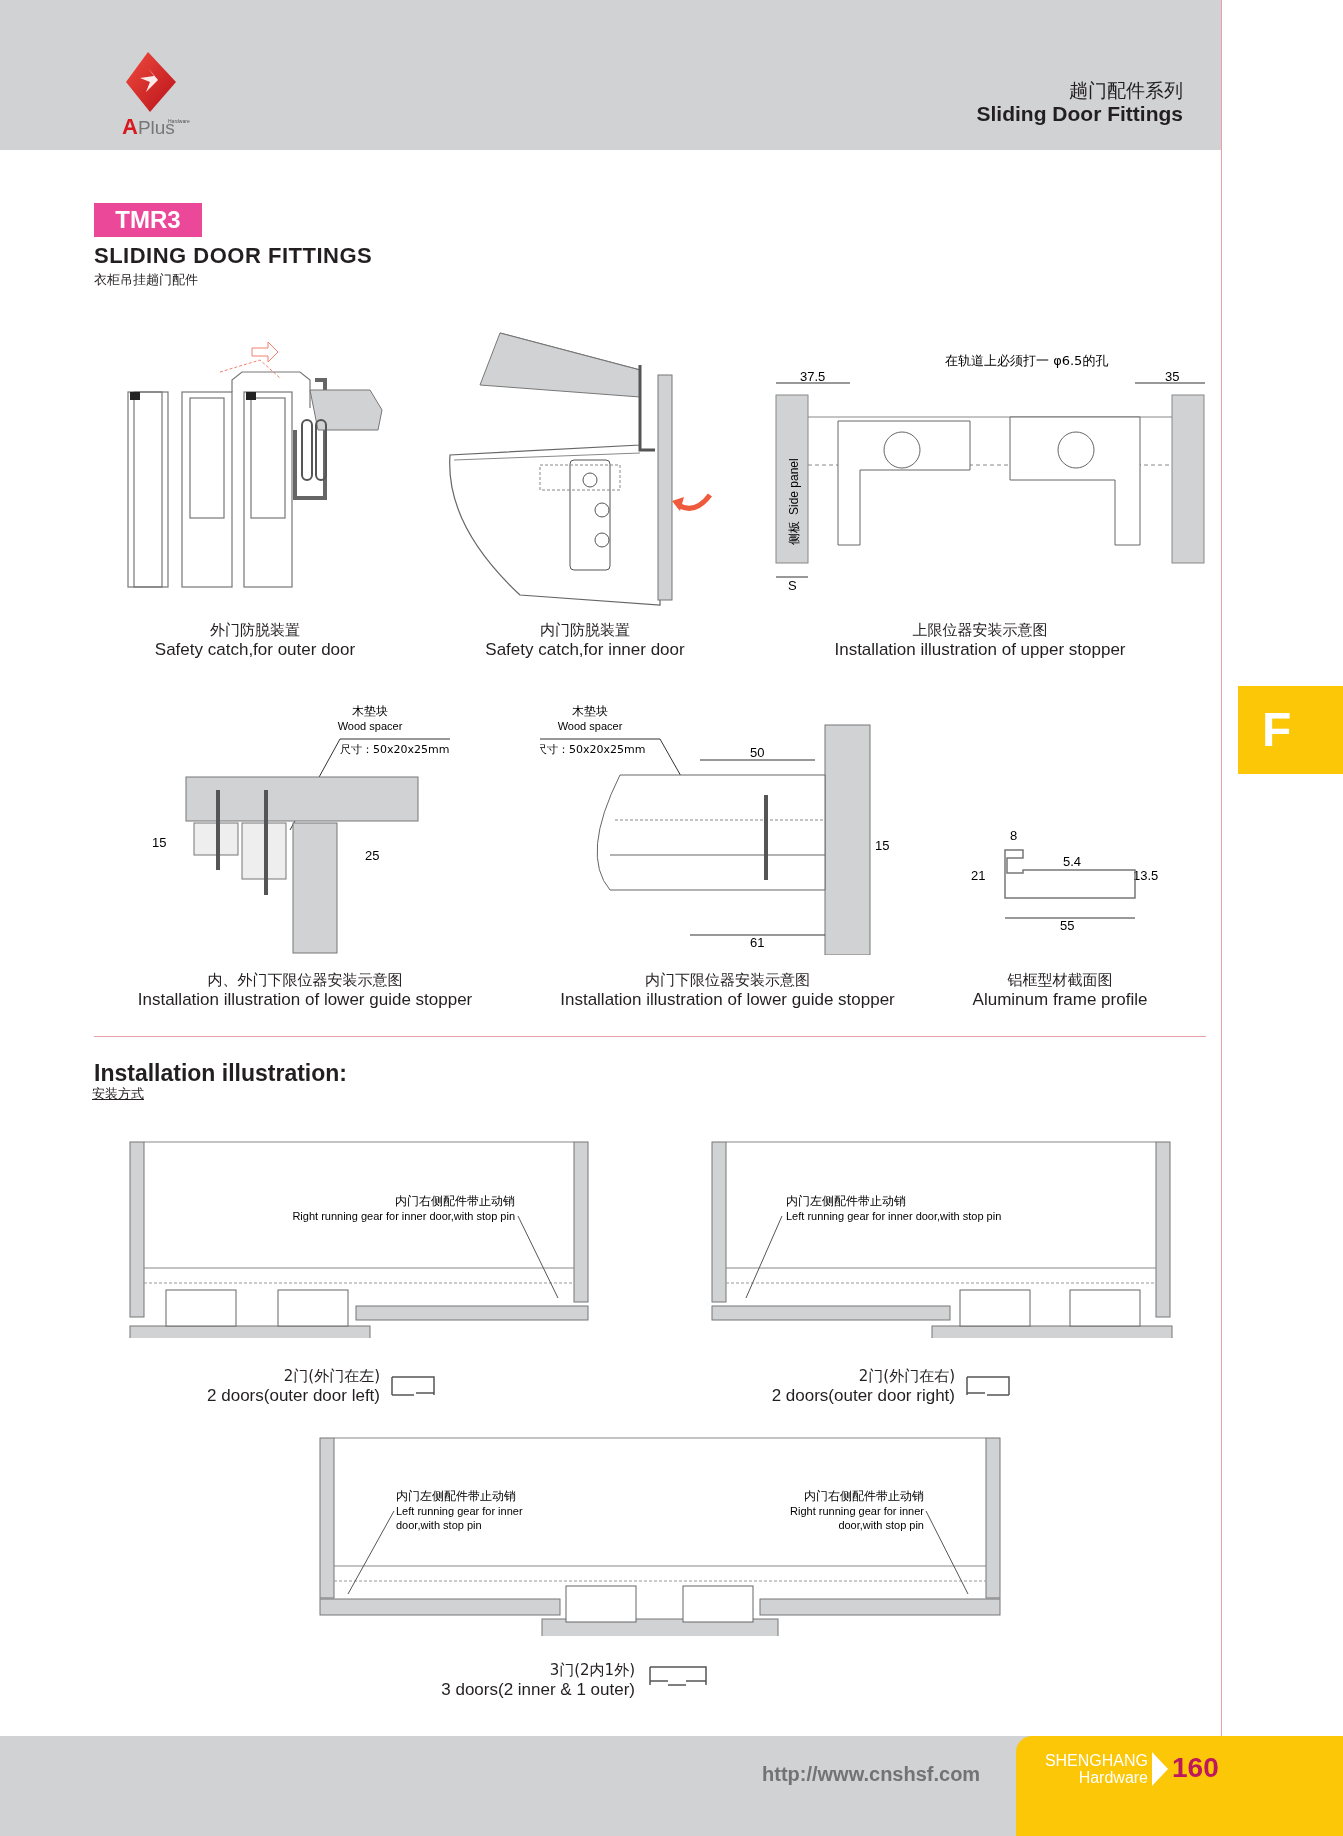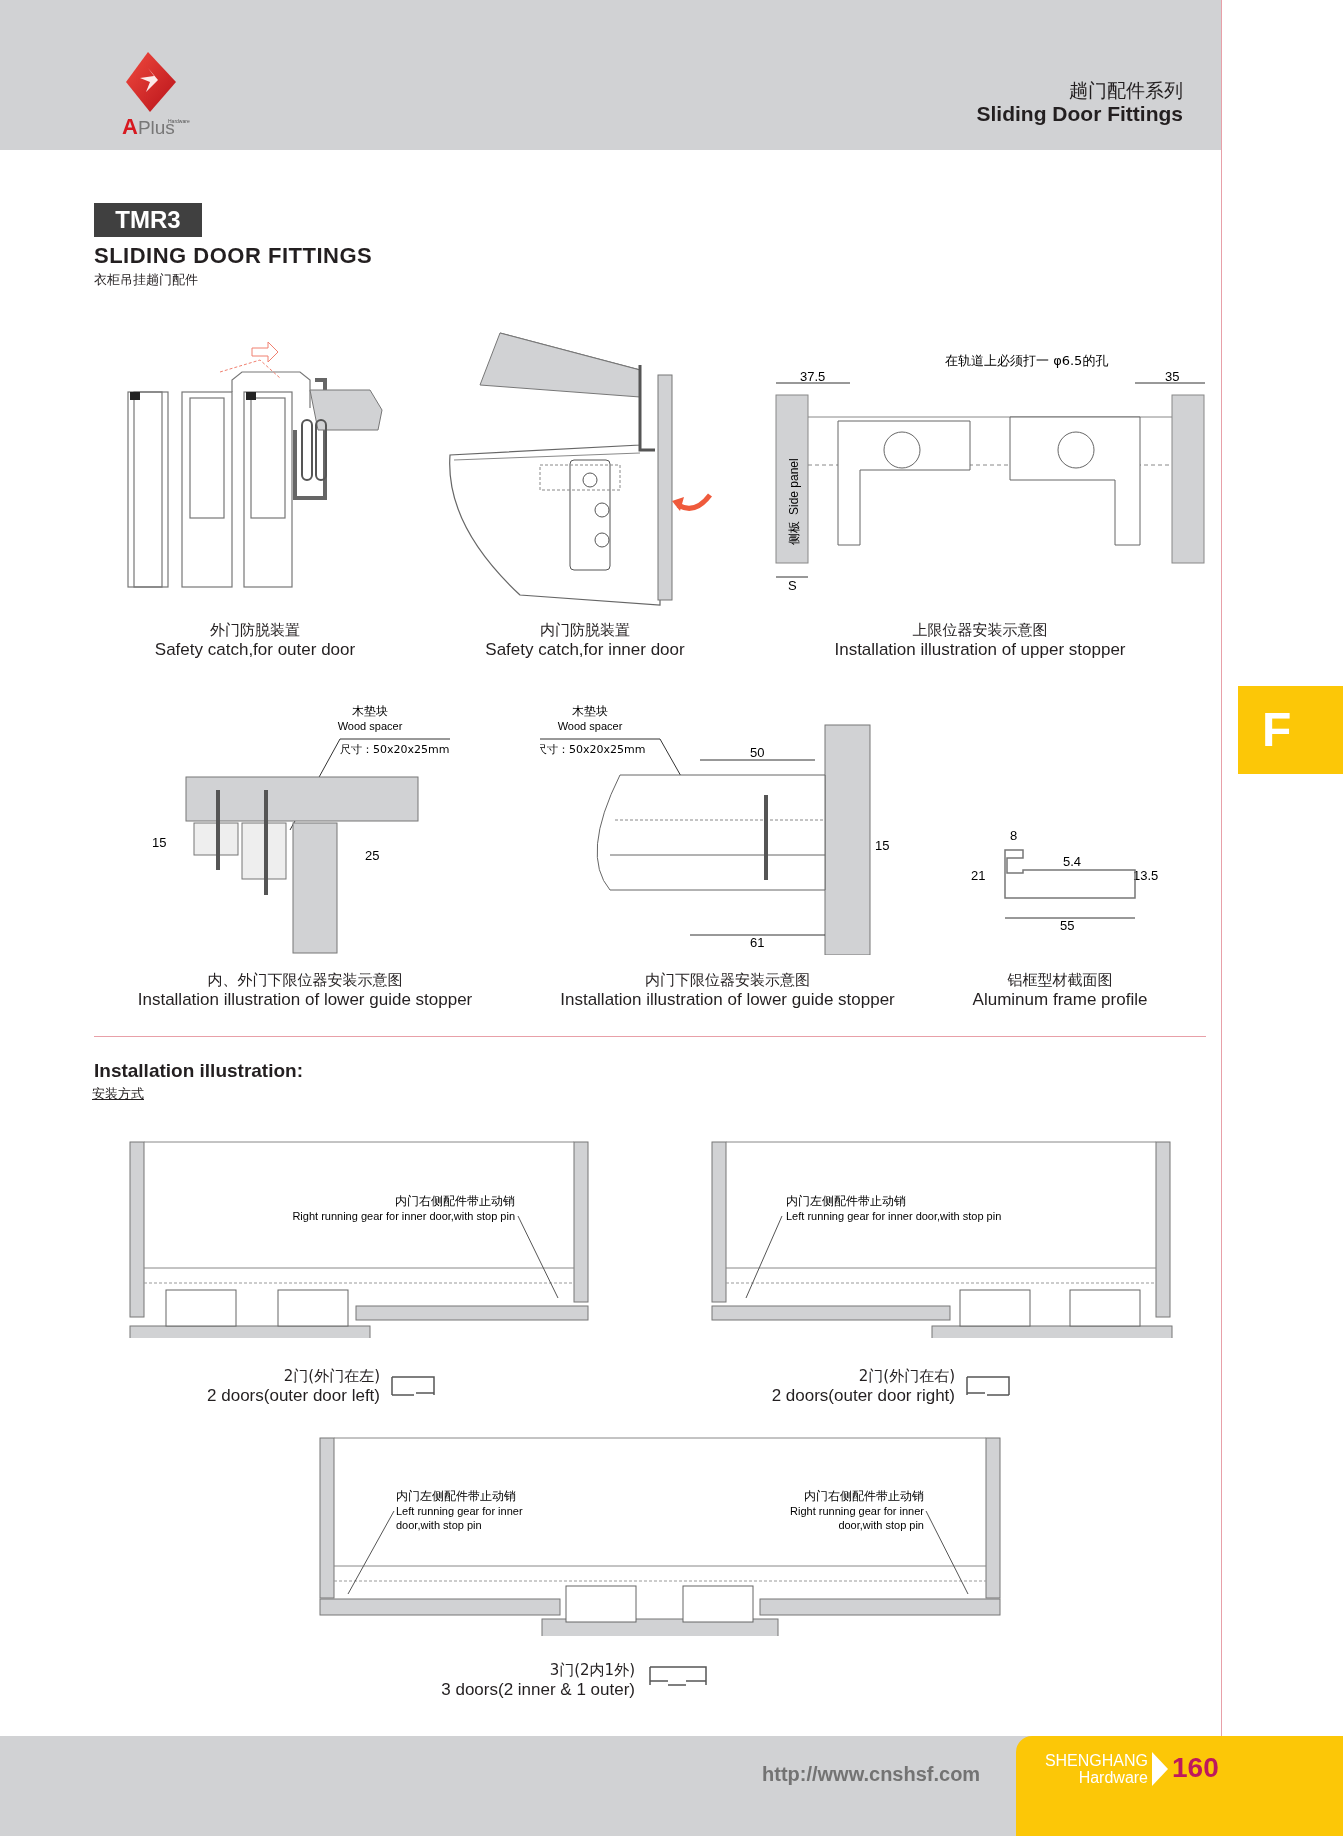--- a/index.html
+++ b/index.html
@@ -5,28 +5,28 @@
   * { box-sizing: border-box; margin: 0; padding: 0; }
   body { width: 1343px; height: 1836px; background: #ffffff; position: relative; overflow: hidden; font-family: "Liberation Sans", "DejaVu Sans", sans-serif; color: #231f20; }
   .header { position: absolute; left: 0; top: 0; width: 1222px; height: 150px; background: #d1d2d4; }
   .redline { position: absolute; left: 1221px; top: 0; width: 1px; height: 1740px; background: #e8a0a8; }
   .logo { position: absolute; left: 120px; top: 48px; width: 80px; height: 90px; }
   .logo-text { position: absolute; left: 122px; top: 114px; font-size: 22px; font-weight: bold; color: #d71920; }
   .logo-text .plus { font-size: 22px; color: #7a7a7a; font-weight: normal; }
   .logo-sub { position: absolute; left: 168px; top: 118px; font-size: 5px; color: #555; }
   .header-cn { position: absolute; right: 160px; top: 78px; font-size: 19px; color: #231f20; text-align: right; font-family: Liberation Sans, sans-serif; }
   .header-en { position: absolute; right: 160px; top: 102px; font-size: 21px; font-weight: bold; color: #231f20; text-align: right; }
-  .badge { position: absolute; left: 94px; top: 203px; width: 108px; height: 34px; background: #404040; color: #fff; font-weight: 900; font-size: 24px; text-align: center; line-height: 34px; }
+  .badge { position: absolute; left: 94px; top: 203px; width: 108px; height: 34px; background: #ec4899; color: #fff; font-weight: 900; font-size: 24px; text-align: center; line-height: 34px; }
   .title-en { position: absolute; left: 94px; top: 243px; font-size: 22px; font-weight: 900; letter-spacing: 0.5px; }
   .title-cn { position: absolute; left: 94px; top: 271px; font-size: 13px; font-family: "DejaVu Sans", sans-serif; }
   .fig { position: absolute; }
   .cap { position: absolute; text-align: center; font-size: 17px; line-height: 20px; }
   .cap .cn { font-family: "DejaVu Sans", sans-serif; font-size: 15px; }
   .divider { position: absolute; left: 94px; top: 1036px; width: 1112px; height: 1px; background: #e8a0a8; }
-  .inst-en { position: absolute; left: 94px; top: 1060px; font-size: 19px; font-weight: bold; }
+  .inst-en { position: absolute; left: 94px; top: 1060px; font-size: 23px; font-weight: bold; }
   .inst-cn { position: absolute; left: 92px; top: 1085px; font-size: 13px; font-family: "DejaVu Sans", sans-serif; text-decoration: underline; }
   .tab-f { position: absolute; left: 1238px; top: 686px; width: 105px; height: 88px; background: #fcc707; color: #fff; font-size: 48px; font-weight: bold; line-height: 88px; padding-left: 24px; }
   .footer { position: absolute; left: 0; top: 1736px; width: 1343px; height: 100px; background: #d1d2d4; }
   .footer-yellow { position: absolute; left: 1016px; top: 1736px; width: 327px; height: 100px; background: #fcc707; border-top-left-radius: 16px; }
   .footer-url { position: absolute; left: 762px; top: 1763px; font-size: 20px; font-weight: bold; color: #737373; }
   .footer-brand { position: absolute; left: 1032px; top: 1752px; font-size: 16px; color: #fff; line-height: 17px; text-align: right; width: 116px; }
   .footer-arrow { position: absolute; left: 1152px; top: 1752px; width: 0; height: 0; border-top: 17px solid transparent; border-bottom: 17px solid transparent; border-left: 16px solid #fff; }
   .footer-page { position: absolute; left: 1172px; top: 1752px; font-size: 28px; font-weight: bold; color: #be185d; }
   .legend { position: absolute; text-align: right; font-size: 17px; line-height: 20px; }
   .legend .cn { font-family: "DejaVu Sans", sans-serif; font-size: 15px; }

